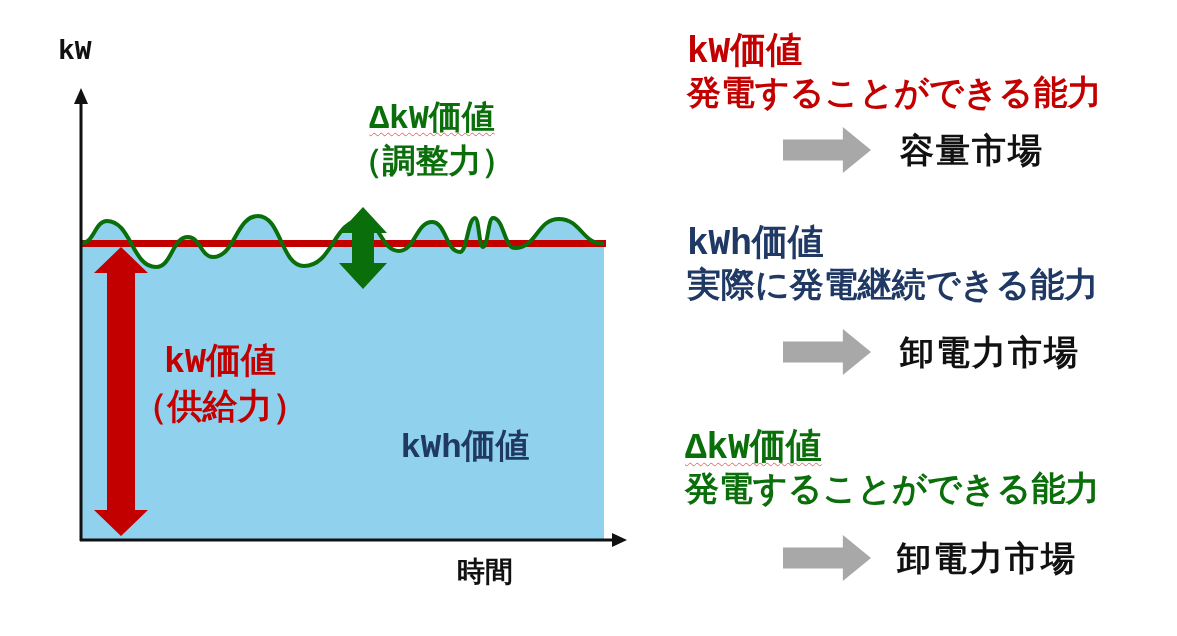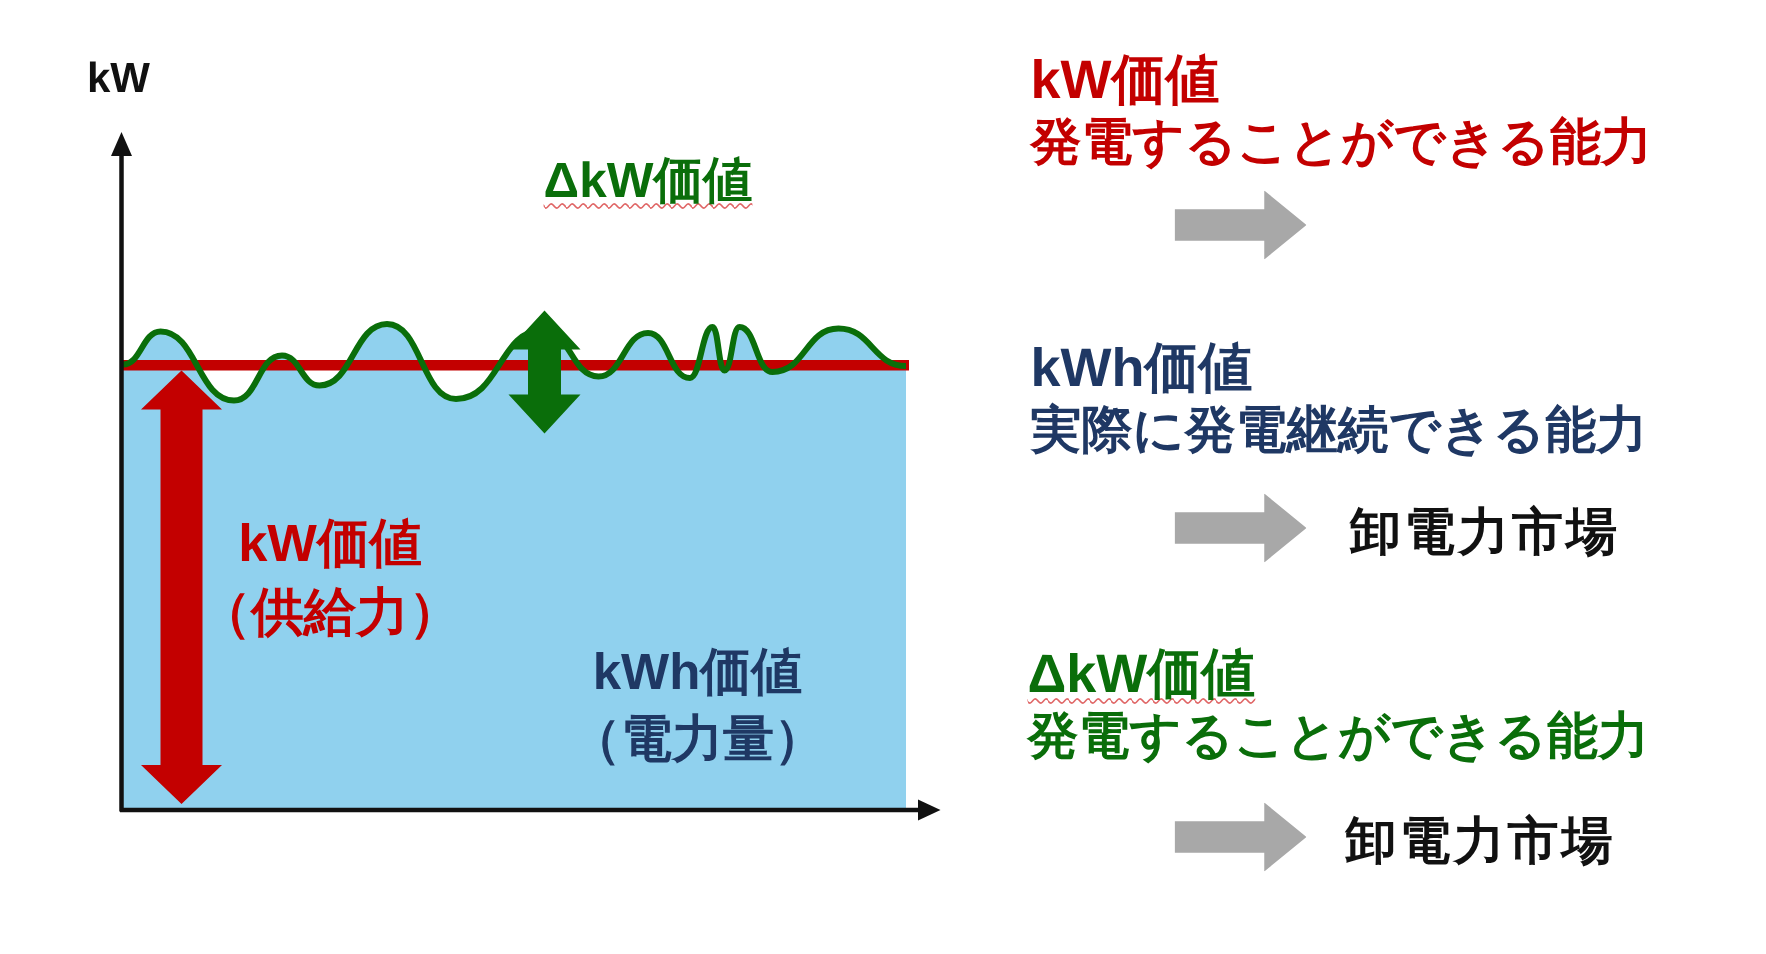--- a/index.html
+++ b/index.html
@@ -1,18 +1,18 @@
 <!DOCTYPE html>
 <html><head>
 <meta charset="utf-8">
 <style>
   html,body { margin:0; padding:0; background:#ffffff; }
   .canvas {
     position:relative; width:1177px; height:636px; background:#ffffff;
-    font-family:Liberation Sans, sans-serif; font-weight:bold;
+    font-family:Liberation Mono, monospace; font-weight:bold;
     overflow:hidden;
   }
   .abs { position:absolute; }
   .lbl { line-height:1.32; white-space:nowrap; }
   .center { text-align:center; }
   .red   { color:#C30000; }
   .green { color:#0A6E0A; }
   .navy  { color:#1F3864; }
   .black { color:#111111; }
   .wavy {
@@ -63,38 +63,40 @@
     <line x1="81" y1="100" x2="81" y2="541" stroke="#111111" stroke-width="3"></line>
     <polygon fill="#111111" points="81,88 74,104 88,104"></polygon>
     <line x1="80" y1="540" x2="614" y2="540" stroke="#111111" stroke-width="3"></line>
     <polygon fill="#111111" points="627,540 612,533 612,547"></polygon>
   </svg>
 
   <div class="abs lbl black" style="left:58px;top:34px;font-size:28px">kW</div>
 
   <div class="abs lbl green center" style="left:322px;top:98px;width:220px;font-size:33px">
     <div><span class="wavy">ΔkW価値</span></div>
+    <div>（調整力）</div>
   </div>
 
   <div class="abs lbl red center" style="left:130px;top:340px;width:180px;font-size:35px">
     <div>kW価値</div>
     <div>（供給力）</div>
   </div>
 
   <div class="abs lbl navy center" style="left:345px;top:426px;width:240px;font-size:34px">
     <div>kWh価値</div>
-    <div>（電力量）</div>
   </div>
 
+  <div class="abs lbl black center" style="left:425px;top:556px;width:120px;font-size:28px">時間</div>
 
   <div class="abs lbl red head" style="left:687px;top:32px">
     <div>kW価値</div>
     <div class="desc">発電することができる能力</div>
   </div>
   <div class="abs block-arrow" style="left:783px;top:127px"></div>
+  <div class="abs lbl market" style="left:900px;top:131px">容量市場</div>
 
   <div class="abs lbl navy head" style="left:687px;top:224px">
     <div>kWh価値</div>
     <div class="desc">実際に発電継続できる能力</div>
   </div>
   <div class="abs block-arrow" style="left:783px;top:329px"></div>
   <div class="abs lbl market" style="left:900px;top:333px">卸電力市場</div>
 
   <div class="abs lbl green head" style="left:685px;top:428px">
     <div><span class="wavy">ΔkW価値</span></div>

